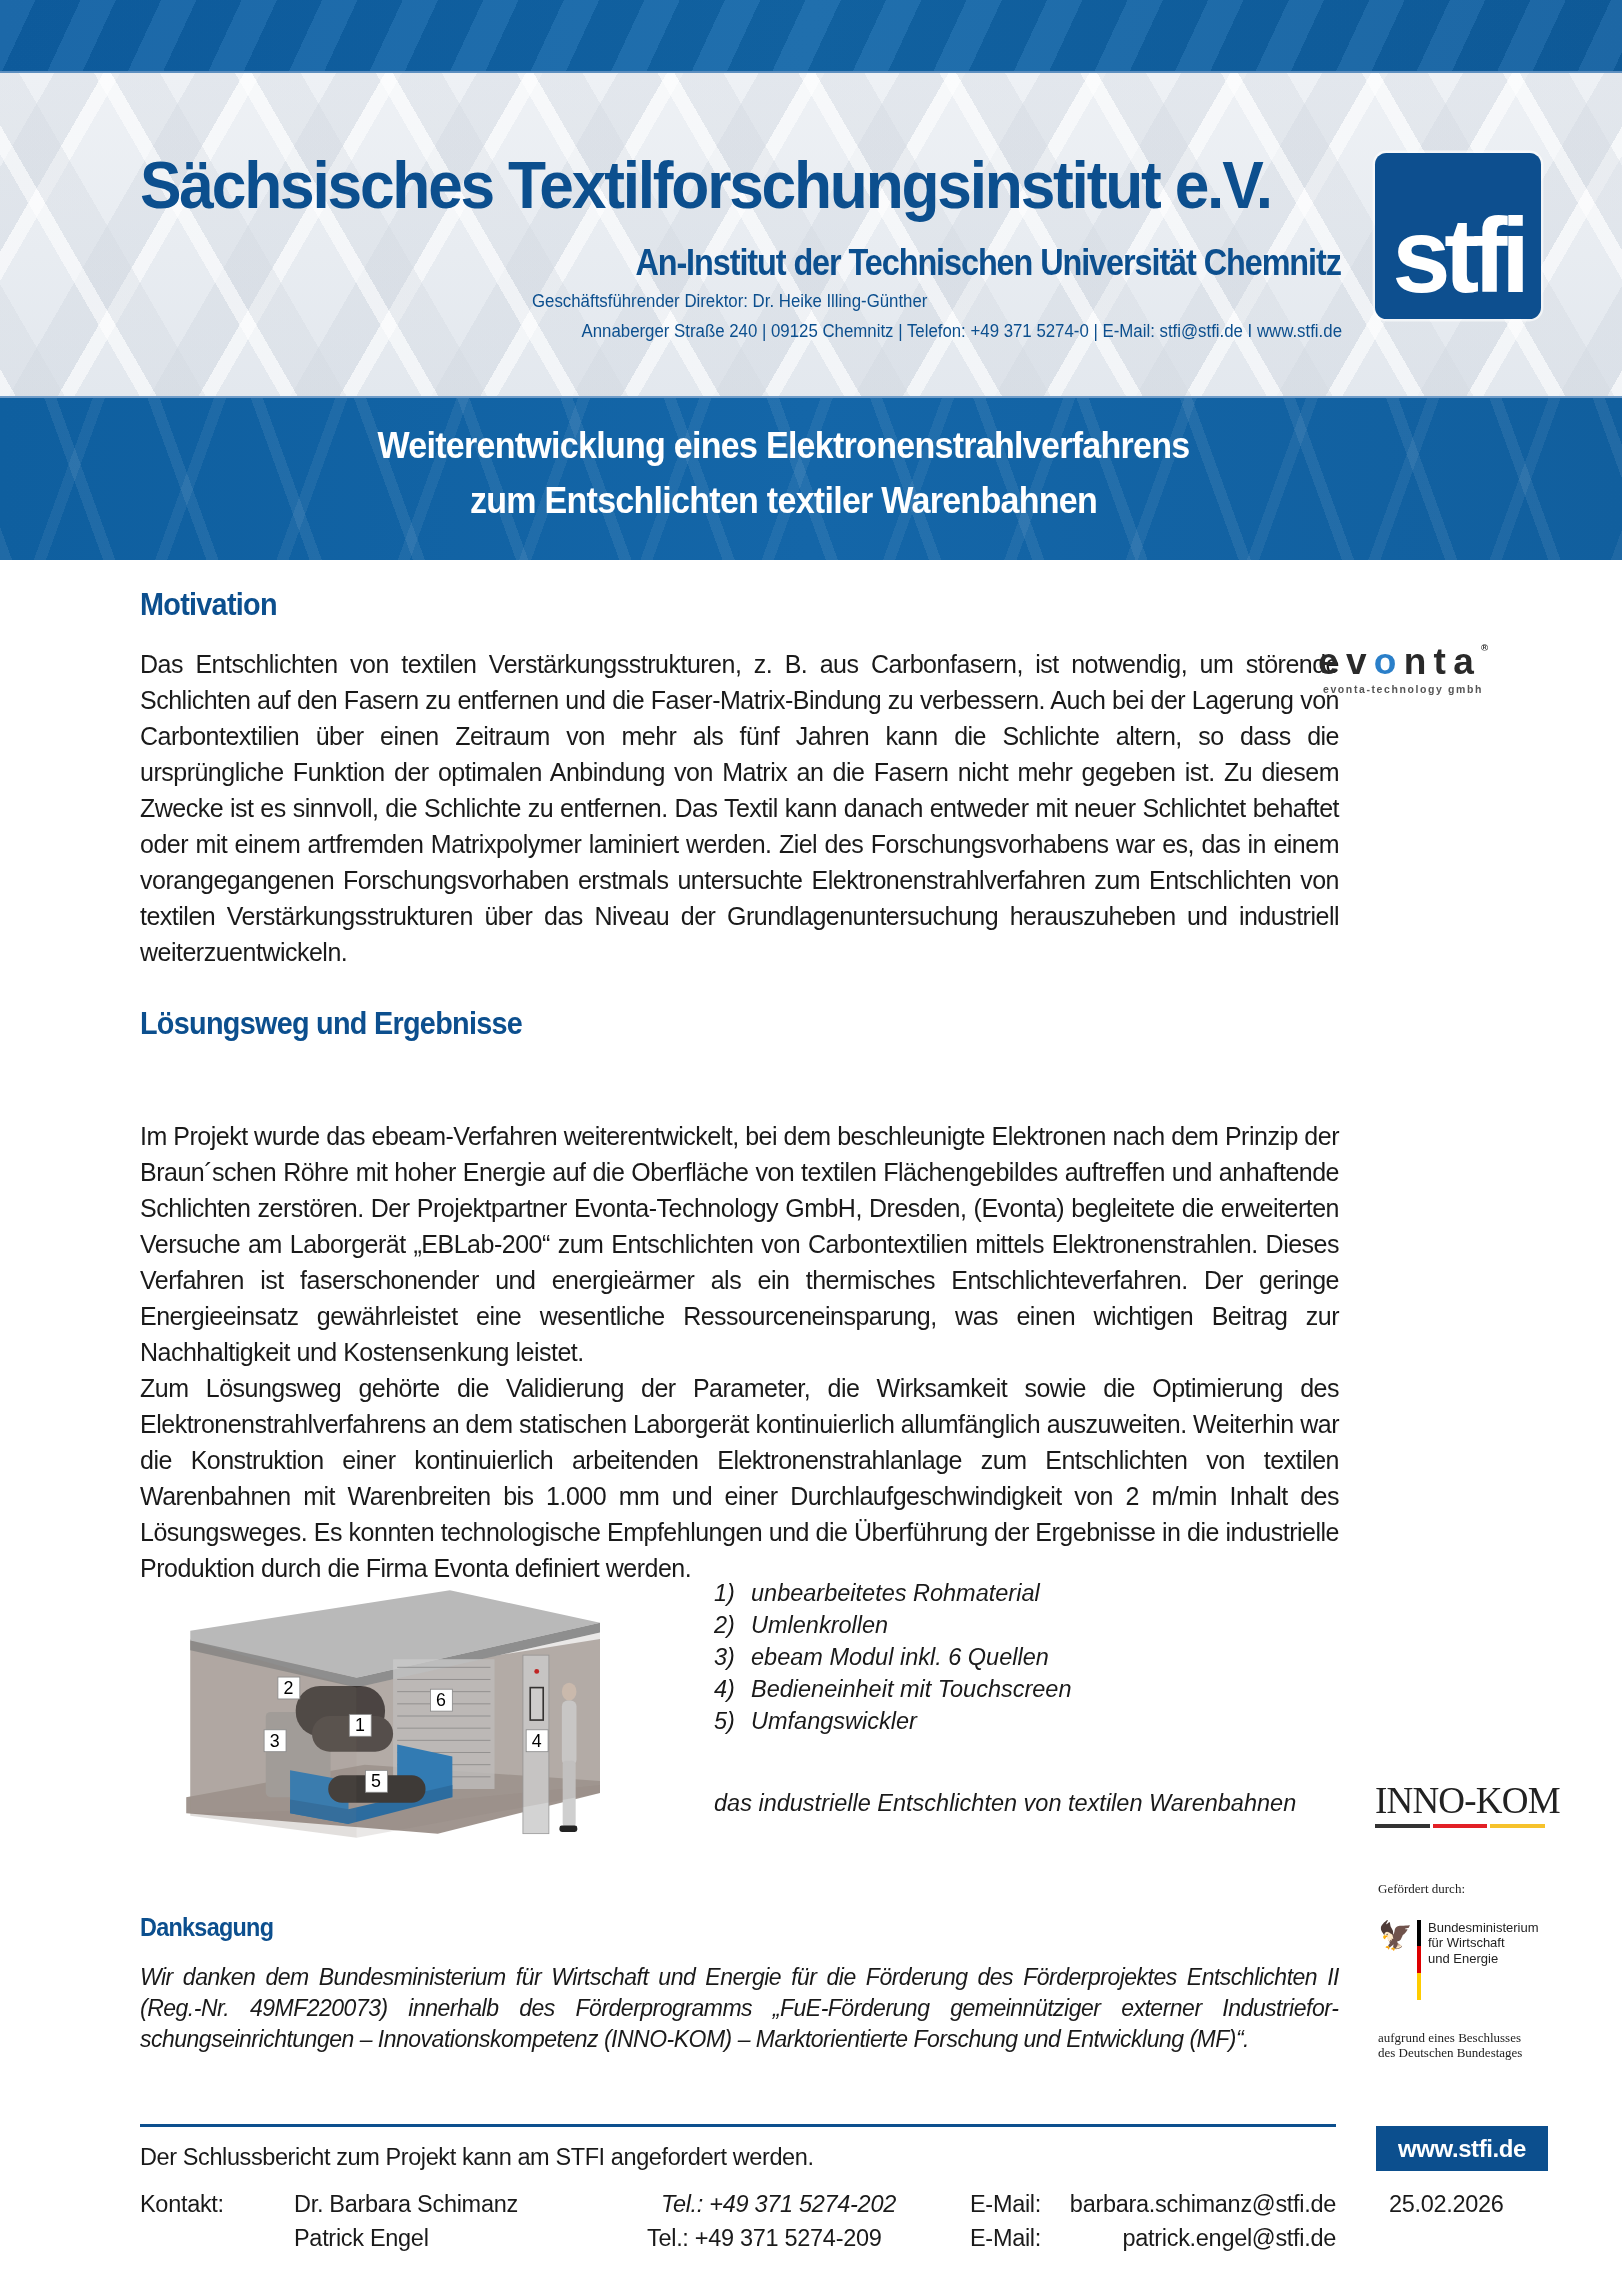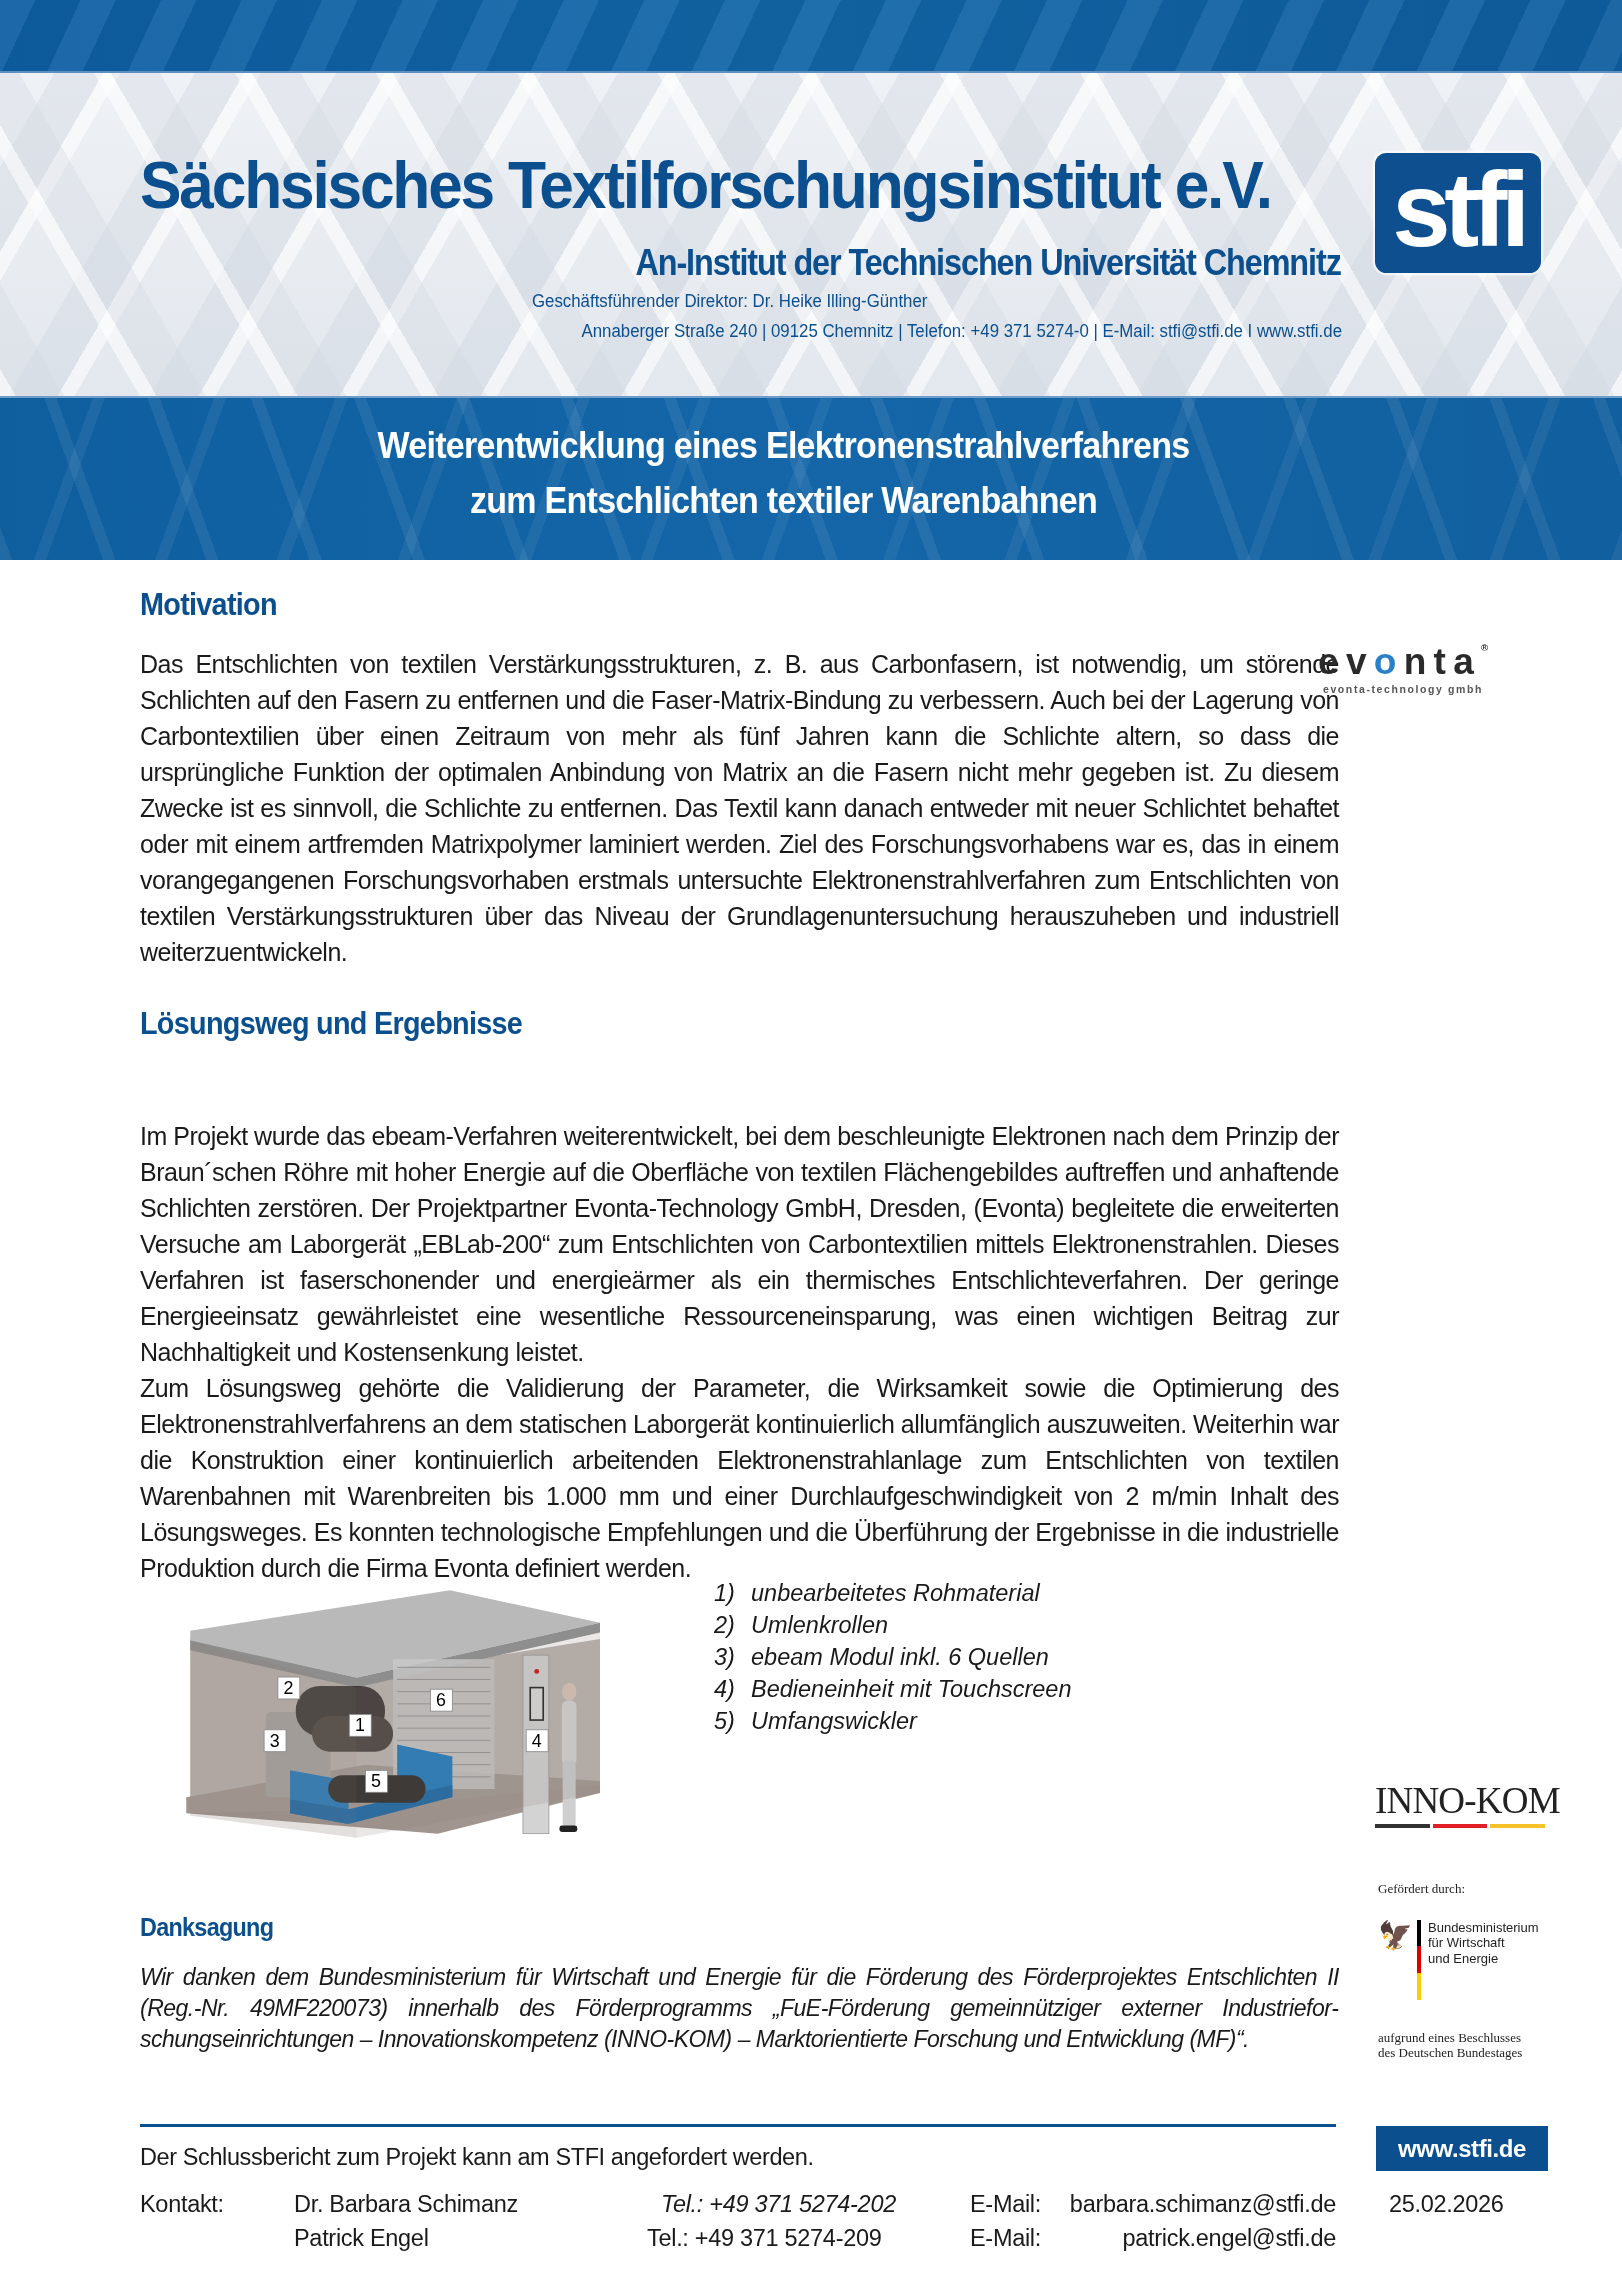--- a/index.html
+++ b/index.html
@@ -38,21 +38,21 @@
   }
   .inst-director {
     position: absolute; left: 532px; top: 290px;
     font-size: 18.7px; color: #0c4f8e; white-space: nowrap; transform: scaleX(0.9); transform-origin: left;
   }
   .inst-address {
     position: absolute; right: 281px; top: 320px;
     font-size: 18.7px; color: #0c4f8e; white-space: nowrap; transform: scaleX(0.9); transform-origin: right;
   }
   .stfi-logo {
-    position: absolute; left: 1375px; top: 153px; width: 166px; height: 120px;
+    position: absolute; left: 1375px; top: 153px; width: 166px; height: 166px;
     background: #0d4f8f; border-radius: 11.4px;
     display: flex; align-items: flex-end; justify-content: center;
     box-shadow: 0 0 0 2.4px rgba(255,255,255,0.6);
   }
   .stfi-logo span {
     font-family: "Liberation Sans", sans-serif; font-weight: 700;
     color: #ffffff; font-size: 105px; letter-spacing: -6.5px; line-height: 1;
     margin-bottom: 11.4px;
   }
   .title-band {
@@ -265,20 +265,21 @@
       <span class="num">4)</span>
       <span>Bedieneinheit mit Touchscreen</span>
     </div>
   <div class="row">
       <span class="num">5)</span>
       <span>Umfangswickler</span>
     </div>
 </div>
 
 <div class="caption">
+  <div>das industrielle Entschlichten von textilen Warenbahnen</div>
 </div>
 
 <div class="innokom">
   <div class="name">INNO-KOM</div>
   <div class="flagbar">
     <div style="background:#333"></div>
     <div style="background:#e21f26"></div>
     <div style="background:#f6c22b"></div>
   </div>
 </div>

